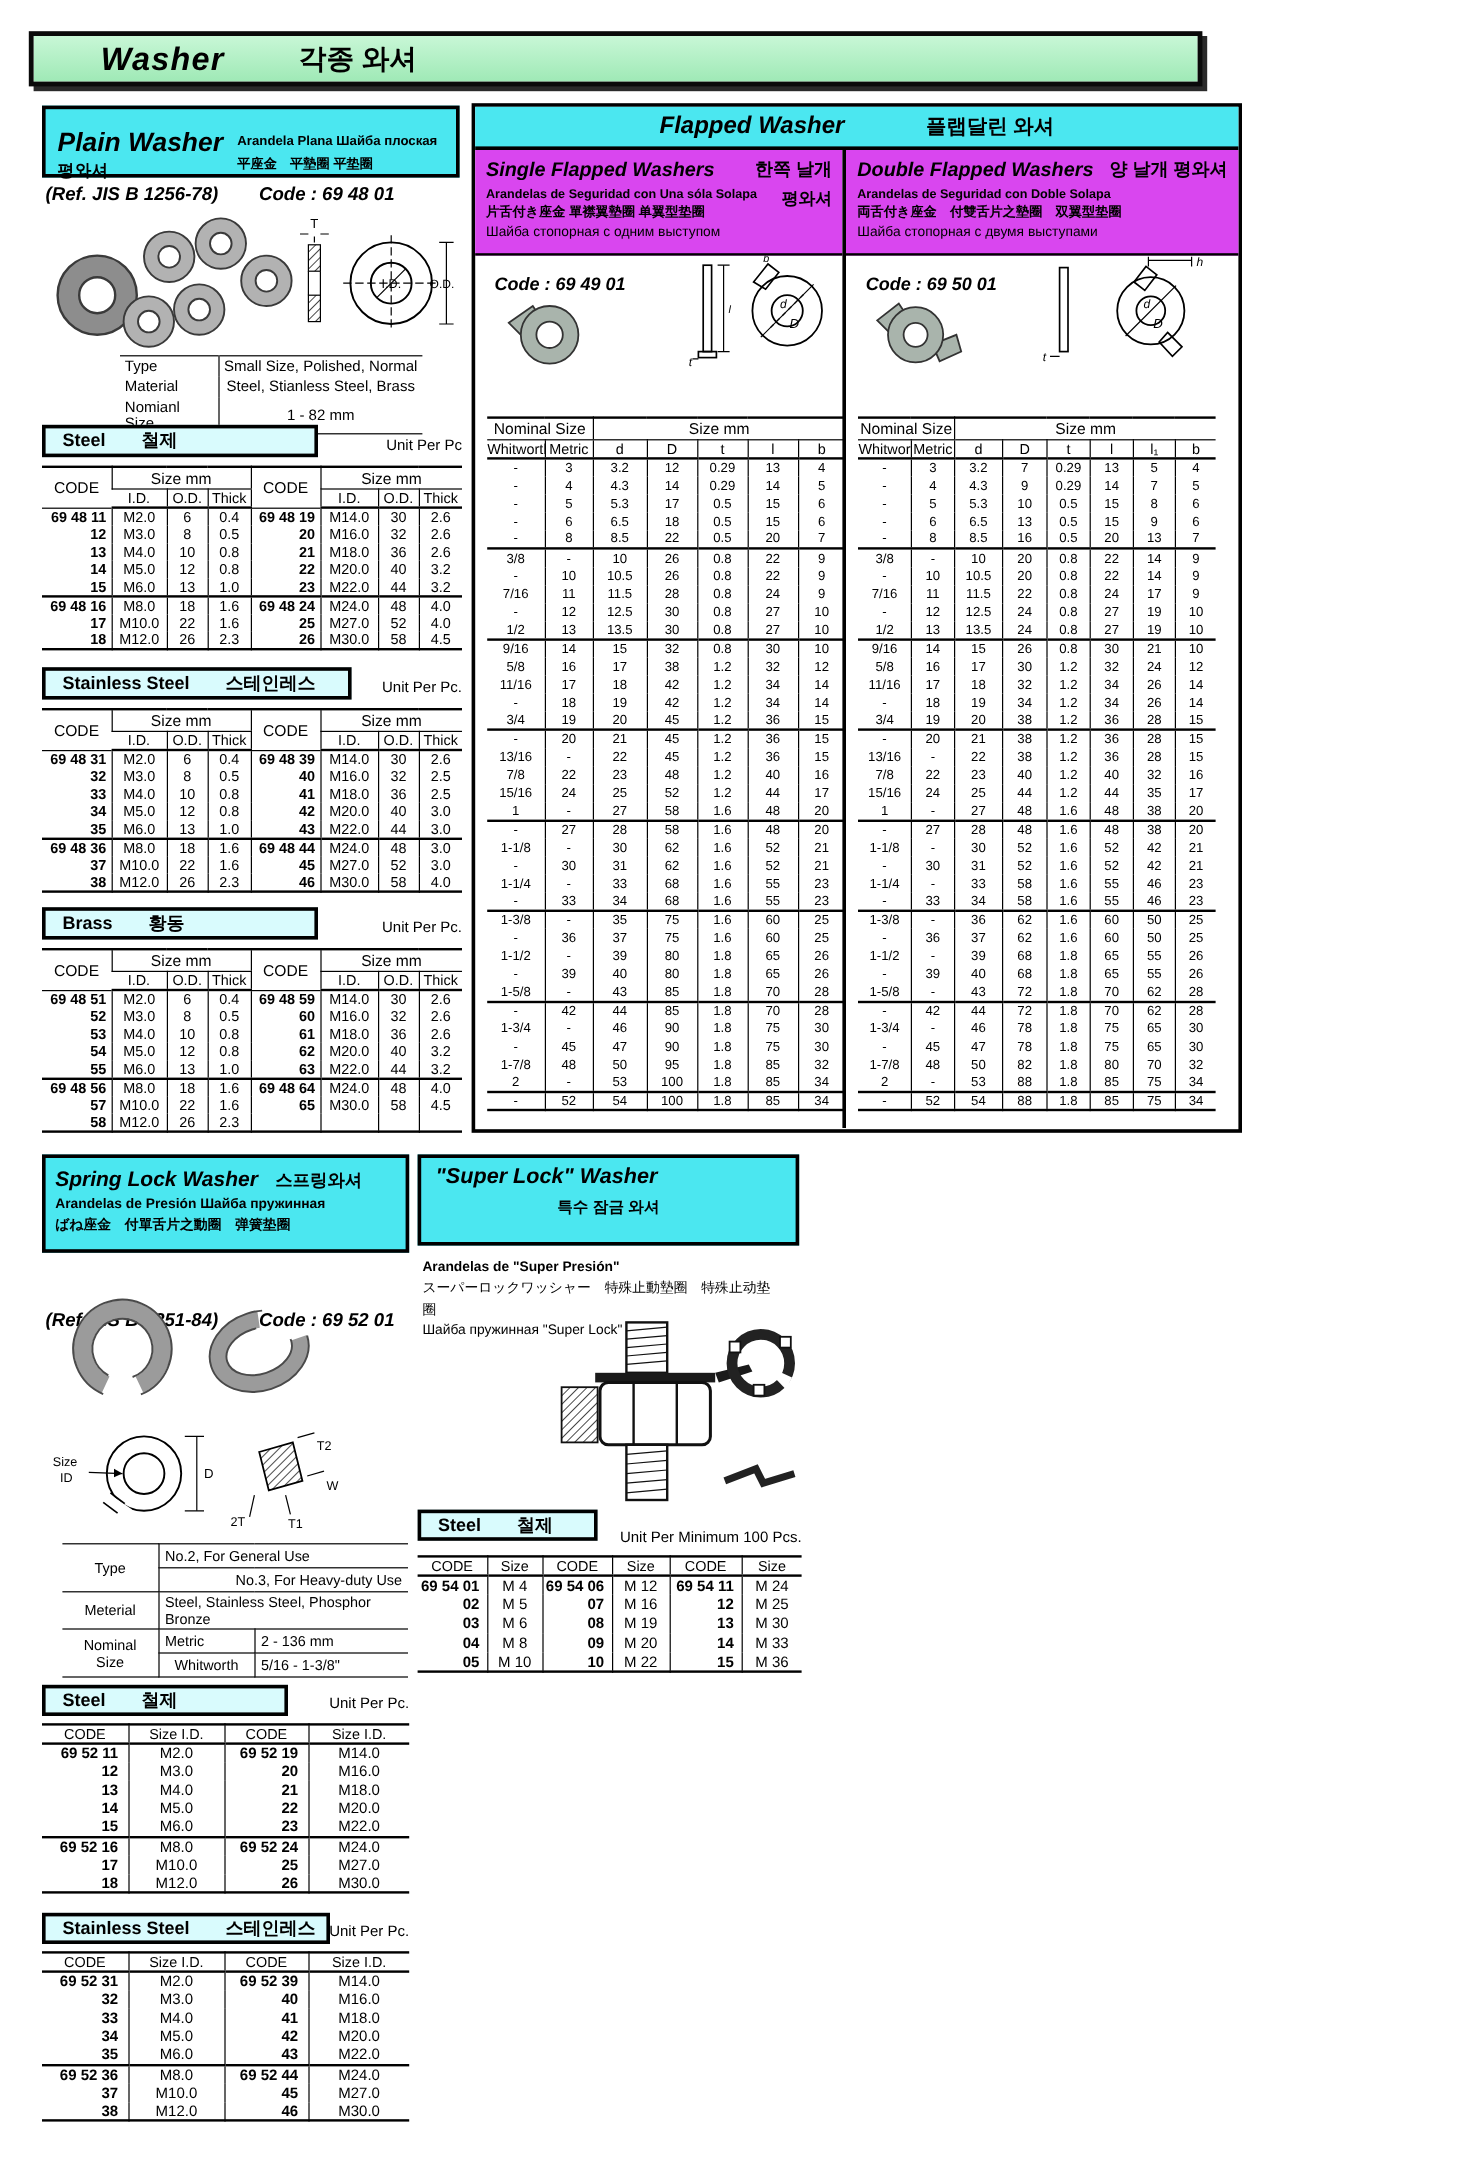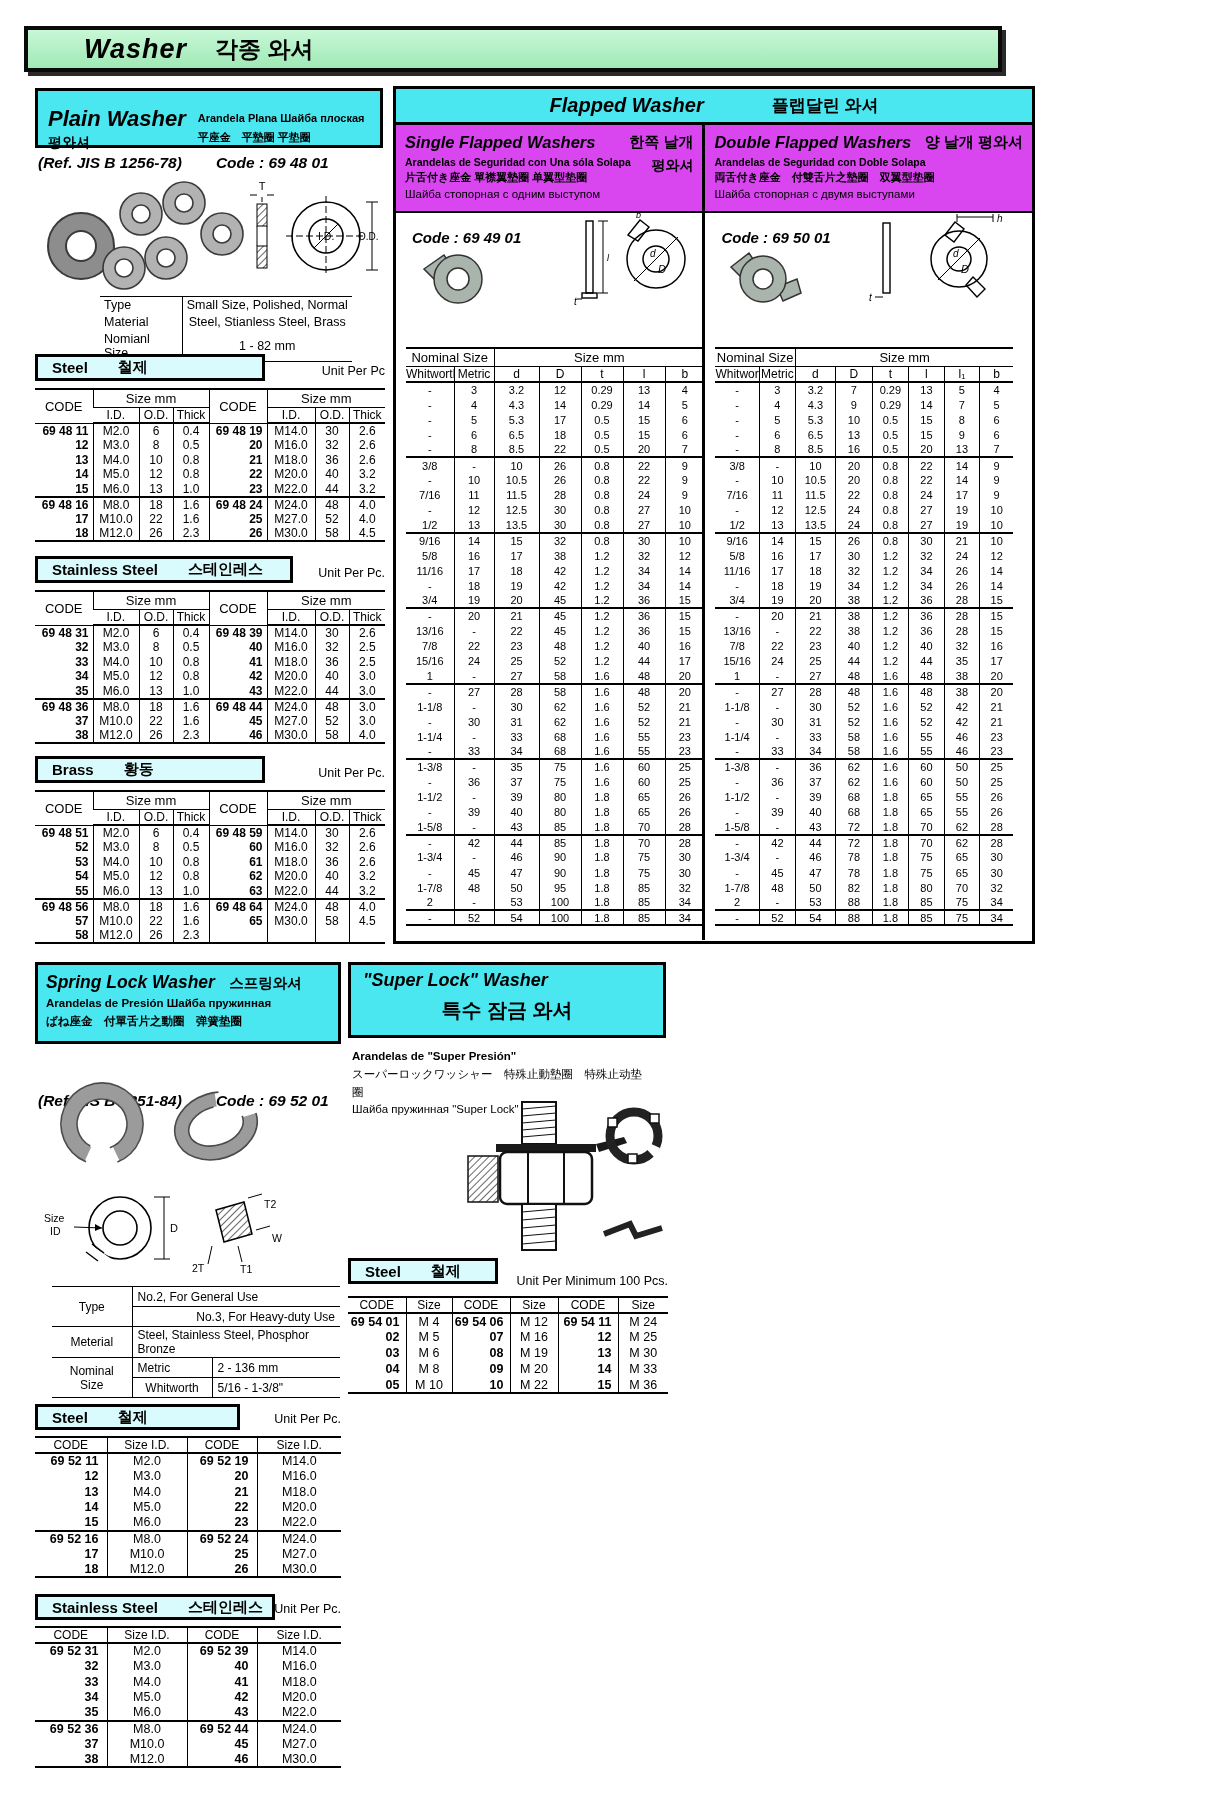--- a/index.html
+++ b/index.html
@@ -2,21 +2,21 @@
 <html><head>
 <meta charset="utf-8">
 <style>
   *{margin:0;padding:0;box-sizing:border-box}
   body{background:#d7d7d7;font-family:"Liberation Sans",sans-serif;color:#000}
   .page{position:relative;width:1216px;height:1800px;background:#fff;margin:0 auto;overflow:hidden}
   .abs{position:absolute}
 
   
   .banner{left:24px;top:26px;width:978px;height:46px;border:4px solid #0a0a0a;
-    background:linear-gradient(#c8f7d6,#9fe9b6);display:flex;align-items:center;gap:28px;padding-left:56px;
+    background:linear-gradient(#c8f7d6,#9fe9b6);display:flex;align-items:center;gap:62px;padding-left:56px;
     box-shadow:4px 4px 0 #2a2a2a}
   .banner .b-en{font-style:italic;font-weight:bold;font-size:27px;letter-spacing:1px}
   .banner .b-kr{font-weight:bold;font-size:23px}
 
   
   .hdrbox{border:3px solid #000;background:#4be7f0}
   .matbox{border:3px solid #000;background:#d9fbfd;display:flex;align-items:center;padding-left:14px;font-weight:bold;font-size:15px}
   .matbox .kr{margin-left:30px}
   .unit{font-size:12.5px;text-align:right}
 
@@ -88,21 +88,21 @@
 
   
   .spring-hdr{left:35px;top:962px;width:306px;height:82px;padding:4px 8px;line-height:1.5}
   .spring-hdr .l1 .en{font-style:italic;font-weight:bold;font-size:17.5px}
   .spring-hdr .l1 .kr{font-weight:bold;font-size:14.5px;margin-left:10px}
   .spring-hdr .l2,.spring-hdr .l3{font-size:11.5px;font-weight:bold}
 
   
   .super-hdr{left:348px;top:962px;width:318px;height:76px;padding:5px 12px}
   .super-hdr .l1{font-style:italic;font-weight:bold;font-size:18px}
-  .super-hdr .l2{font-weight:bold;font-size:20px;text-align:center;margin-top:6px}
+  .super-hdr .l2{font-weight:bold;font-size:13px;text-align:center;margin-top:6px}
   .super-lines{left:352px;top:1048px;width:300px;line-height:1.55;font-size:11.5px}
   .super-lines .es{font-weight:bold}
 
   svg text{font-family:"Liberation Sans",sans-serif}
 </style>
 </head>
 <body>
 
 <div class="page">
 

